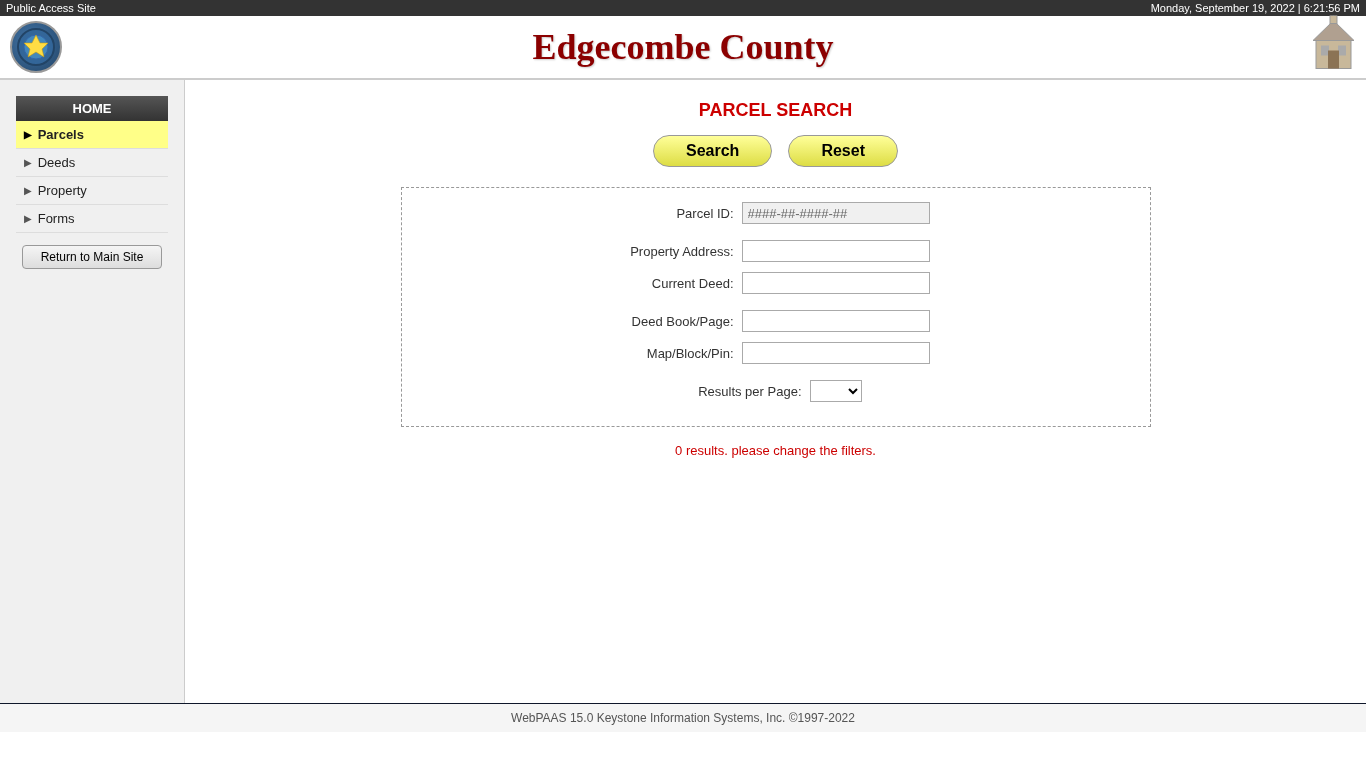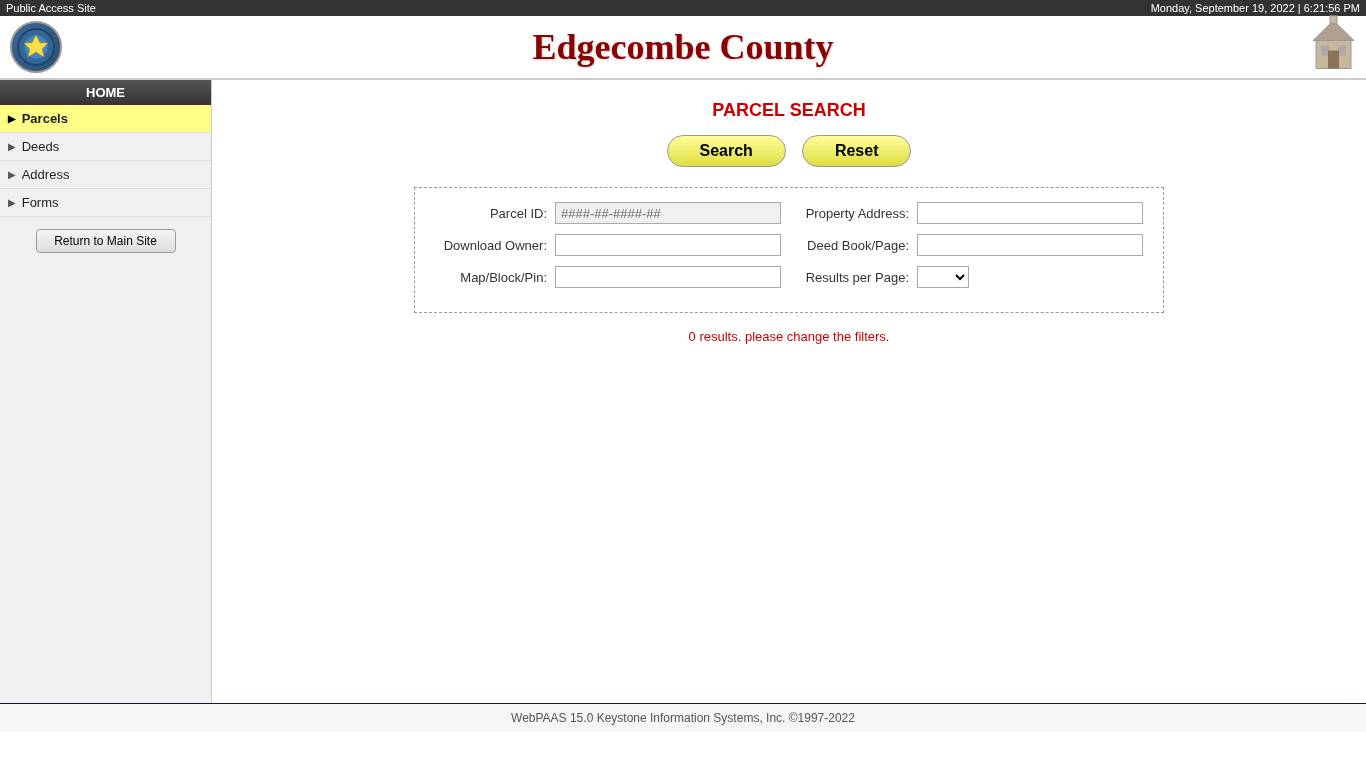--- a/index.html
+++ b/index.html
@@ -67,24 +67,24 @@
     }
 
     
     #layout {
       display: flex;
       min-height: calc(768px - 45px - 70px - 30px);
     }
 
     
     #sidebar {
-      width: 212px;
+      width: 185px;
       background: #f0f0f0;
       border-right: 1px solid #ccc;
-      padding: 0;
+      padding: 16px;
       flex-shrink: 0;
     }
     #sidebar-home {
       background: linear-gradient(to bottom, #555, #333);
       color: #fff;
       text-align: center;
       font-weight: bold;
       padding: 5px 0;
       font-size: 13px;
     }
@@ -161,20 +161,21 @@
       padding: 14px 20px;
       max-width: 750px;
       margin: 0 auto;
     }
 
     .form-row {
       display: flex;
       align-items: center;
       margin-bottom: 10px;
       gap: 16px;
+      flex-direction: column;
     }
 
     .form-field {
       display: flex;
       align-items: center;
       flex: 1;
     }
 
     .form-label {
       text-align: right;
@@ -263,21 +264,21 @@
     <div class="sidebar-item active">
       <span class="sidebar-arrow">▶</span>
       <span>Parcels</span>
     </div>
     <div class="sidebar-item">
       <span class="sidebar-arrow">▶</span>
       <span>Deeds</span>
     </div>
     <div class="sidebar-item">
       <span class="sidebar-arrow">▶</span>
-      <span>Address</span>
+      <span>Property</span>
     </div>
     <div class="sidebar-item">
       <span class="sidebar-arrow">▶</span>
       <span>Forms</span>
     </div>
 
     <button id="return-btn">Return to Main Site</button>
   </div>
 
   <div id="main-content">
@@ -296,21 +297,21 @@
           <input class="form-input parcel-id-input" type="text" value="####-##-####-##" style="">
         </div>
         <div class="form-field">
           <label class="form-label">Property Address:</label>
           <input class="form-input" type="text" style="">
         </div>
       </div>
 
       <div class="form-row">
         <div class="form-field">
-          <label class="form-label">Download Owner:</label>
+          <label class="form-label">Current Deed:</label>
           <input class="form-input" type="text" style="">
         </div>
         <div class="form-field">
           <label class="form-label">Deed Book/Page:</label>
           <input class="form-input" type="text" style="">
         </div>
       </div>
 
       <div class="form-row">
         <div class="form-field">

